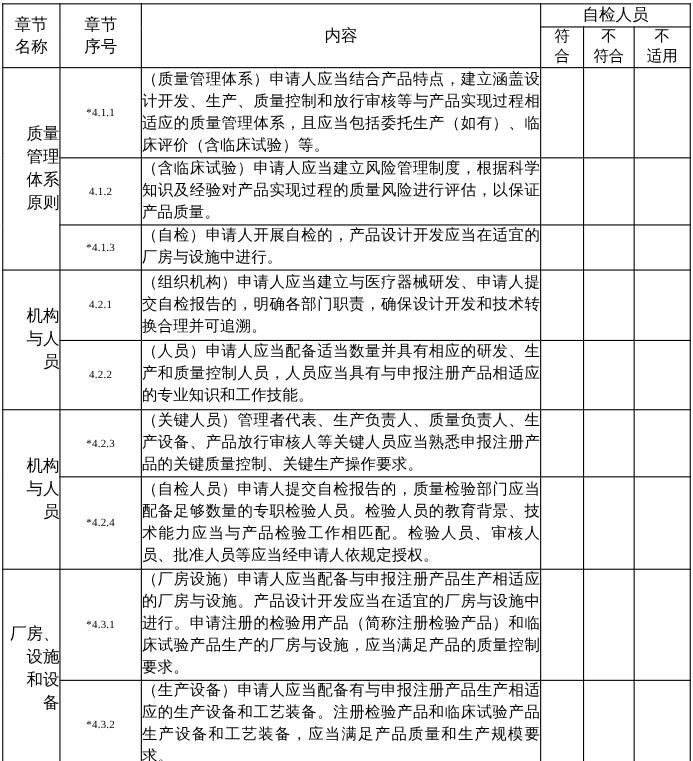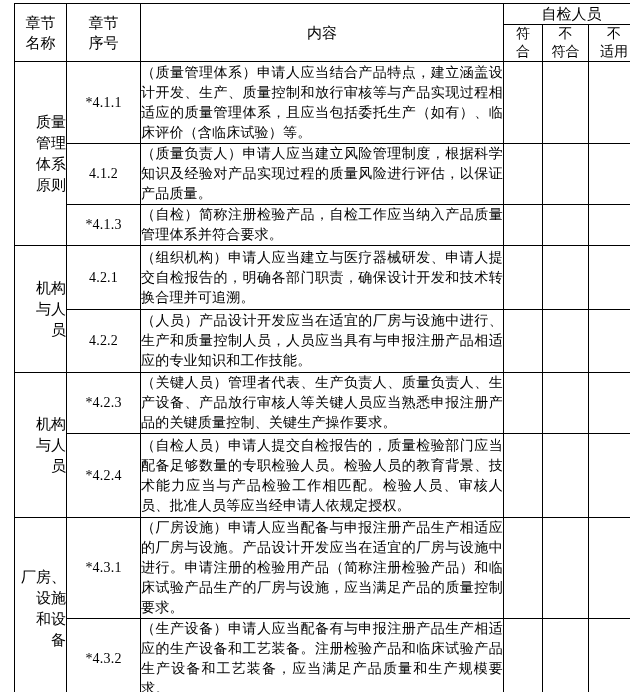--- a/index.html
+++ b/index.html
@@ -7,21 +7,21 @@
     padding: 0;
     background: #ffffff;
     width: 630px;
     font-family: "Liberation Serif", "DejaVu Serif", serif;
     color: #000000;
   }
   .page {
     width: 514px;
     height: 692px;
     box-sizing: border-box;
-    padding: 3px 2px 2px 14px;
+    padding: 3px 2px 2px 2px;
   }
   table.checklist {
     border-collapse: collapse;
     table-layout: fixed;
     width: 625px;
   }
   table.checklist th,
   table.checklist td {
     border: 1px solid #000000;
     box-sizing: border-box;
@@ -47,21 +47,21 @@
   .name-cell {
     text-align: right;
     vertical-align: middle;
     font-size: 15px;
     line-height: 21px;
     white-space: pre-line;
   }
   .no-cell {
     text-align: center;
     vertical-align: middle;
-    font-size: 14px;
+    font-size: 10px;
     letter-spacing: 0.2px;
   }
   .content-cell {
     text-align: justify;
     vertical-align: middle;
     font-size: 14px;
     line-height: 20px;
     letter-spacing: 0.2px;
     padding: 1px 3px 1px 4px;
     margin-top: 28px;
@@ -108,46 +108,46 @@
 体系
 原则</td>
       <td class="no-cell">*4.1.1</td>
       <td class="content-cell">（质量管理体系）申请人应当结合产品特点，建立涵盖设计开发、生产、质量控制和放行审核等与产品实现过程相适应的质量管理体系，且应当包括委托生产（如有）、临床评价（含临床试验）等。</td>
       <td class="result-cell"></td>
       <td class="result-cell"></td>
       <td class="result-cell"></td>
     </tr>
     <tr style="height:58px">
       <td class="no-cell">4.1.2</td>
-      <td class="content-cell">（质量负责人）申请人应当建立风险管理制度，根据科学知识及经验对产品实现过程的质量风险进行评估，以保证产品质量。</td>
+      <td class="content-cell">（含临床试验）申请人应当建立风险管理制度，根据科学知识及经验对产品实现过程的质量风险进行评估，以保证产品质量。</td>
       <td class="result-cell"></td>
       <td class="result-cell"></td>
       <td class="result-cell"></td>
     </tr>
     <tr style="height:40px">
       <td class="no-cell">*4.1.3</td>
-      <td class="content-cell">（自检）简称注册检验产品，自检工作应当纳入产品质量管理体系并符合要求。</td>
+      <td class="content-cell">（自检）申请人开展自检的，产品设计开发应当在适宜的厂房与设施中进行。</td>
       <td class="result-cell"></td>
       <td class="result-cell"></td>
       <td class="result-cell"></td>
     </tr>
 
     <tr style="height:64px">
       <td class="name-cell" rowspan="2">机构
 与人
 员</td>
       <td class="no-cell">4.2.1</td>
       <td class="content-cell">（组织机构）申请人应当建立与医疗器械研发、申请人提交自检报告的，明确各部门职责，确保设计开发和技术转换合理并可追溯。</td>
       <td class="result-cell"></td>
       <td class="result-cell"></td>
       <td class="result-cell"></td>
     </tr>
     <tr style="height:63px">
       <td class="no-cell">4.2.2</td>
-      <td class="content-cell">（人员）产品设计开发应当在适宜的厂房与设施中进行、生产和质量控制人员，人员应当具有与申报注册产品相适应的专业知识和工作技能。</td>
+      <td class="content-cell">（人员）申请人应当配备适当数量并具有相应的研发、生产和质量控制人员，人员应当具有与申报注册产品相适应的专业知识和工作技能。</td>
       <td class="result-cell"></td>
       <td class="result-cell"></td>
       <td class="result-cell"></td>
     </tr>
 
     <tr style="height:57px">
       <td class="name-cell" rowspan="2">机构
 与人
 员</td>
       <td class="no-cell">*4.2.3</td>

